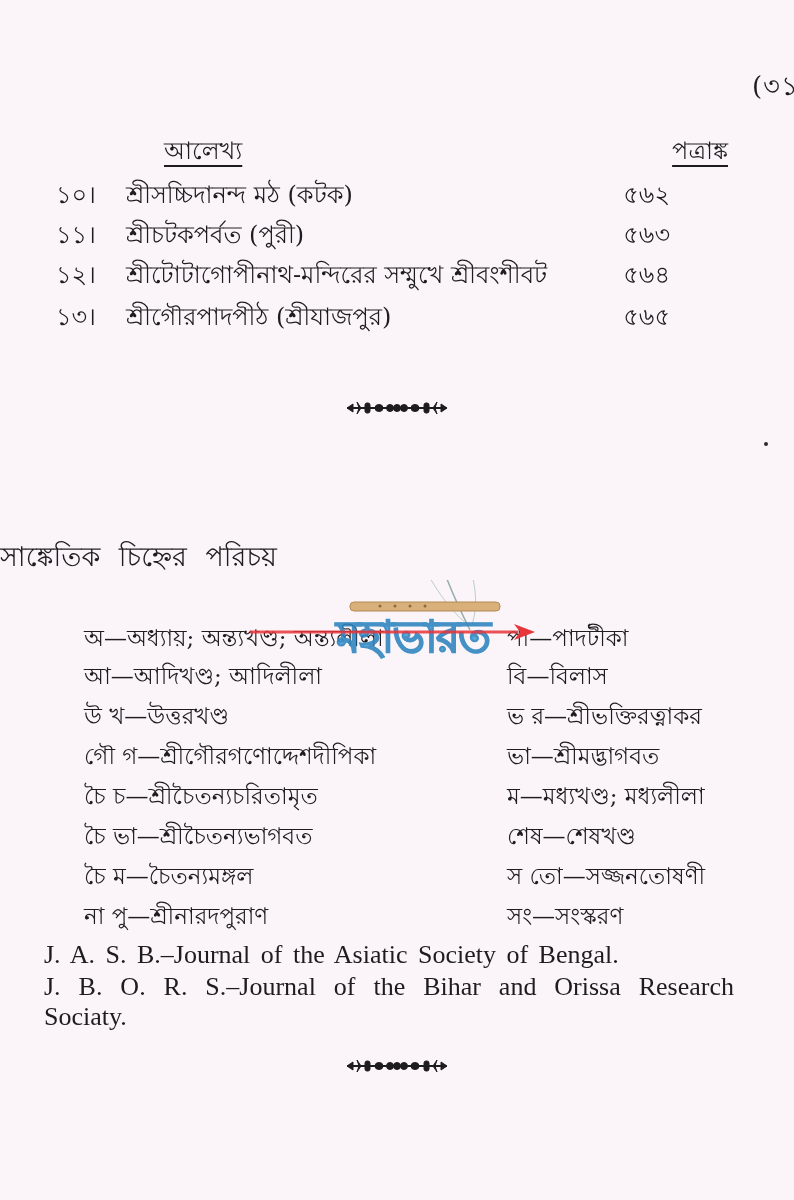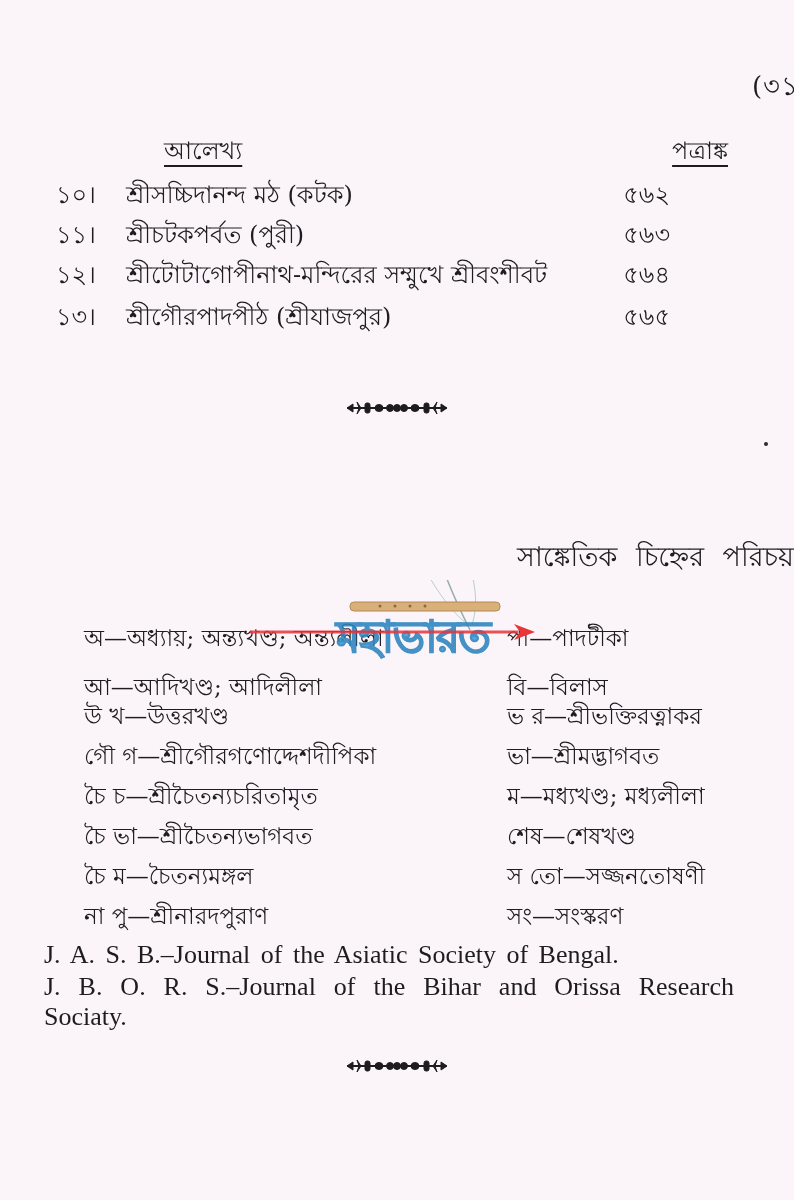--- a/index.html
+++ b/index.html
@@ -70,21 +70,21 @@
       position: absolute;
       left: 345px;
       width: 104px;
       height: 16px;
     }
     .section-title {
       position: absolute;
       top: 536px;
       left: 0;
       width: 794px;
-      text-align: right;
+      text-align: left;
       font-size: 27px;
       word-spacing: 10px;
     }
     .abbr-row {
       position: absolute;
       left: 0;
       width: 794px;
       height: 38px;
       font-size: 23px;
       white-space: nowrap;
@@ -184,21 +184,21 @@
 </svg>
 
 <div class="scan-dot" style="left:764px; top:442px;"></div>
 
 <div class="section-title">সাঙ্কেতিক চিহ্নের পরিচয়</div>
 
 <div class="abbr-row" style="top:620px;">
   <span class="left">অ—অধ্যায়; অন্ত্যখণ্ড; অন্ত্যলীলা</span>
   <span class="right">পা—পাদটীকা</span>
 </div>
-<div class="abbr-row" style="top:658px;margin-top:11px;">
+<div class="abbr-row" style="top:658px;">
   <span class="left">আ—আদিখণ্ড; আদিলীলা</span>
   <span class="right">বি—বিলাস</span>
 </div>
 <div class="abbr-row" style="top:698px;padding-left:47px;">
   <span class="left">উ খ—উত্তরখণ্ড</span>
   <span class="right">ভ র—শ্রীভক্তিরত্নাকর</span>
 </div>
 <div class="abbr-row" style="top:738px;">
   <span class="left">গৌ গ—শ্রীগৌরগণোদ্দেশদীপিকা</span>
   <span class="right">ভা—শ্রীমদ্ভাগবত</span>

